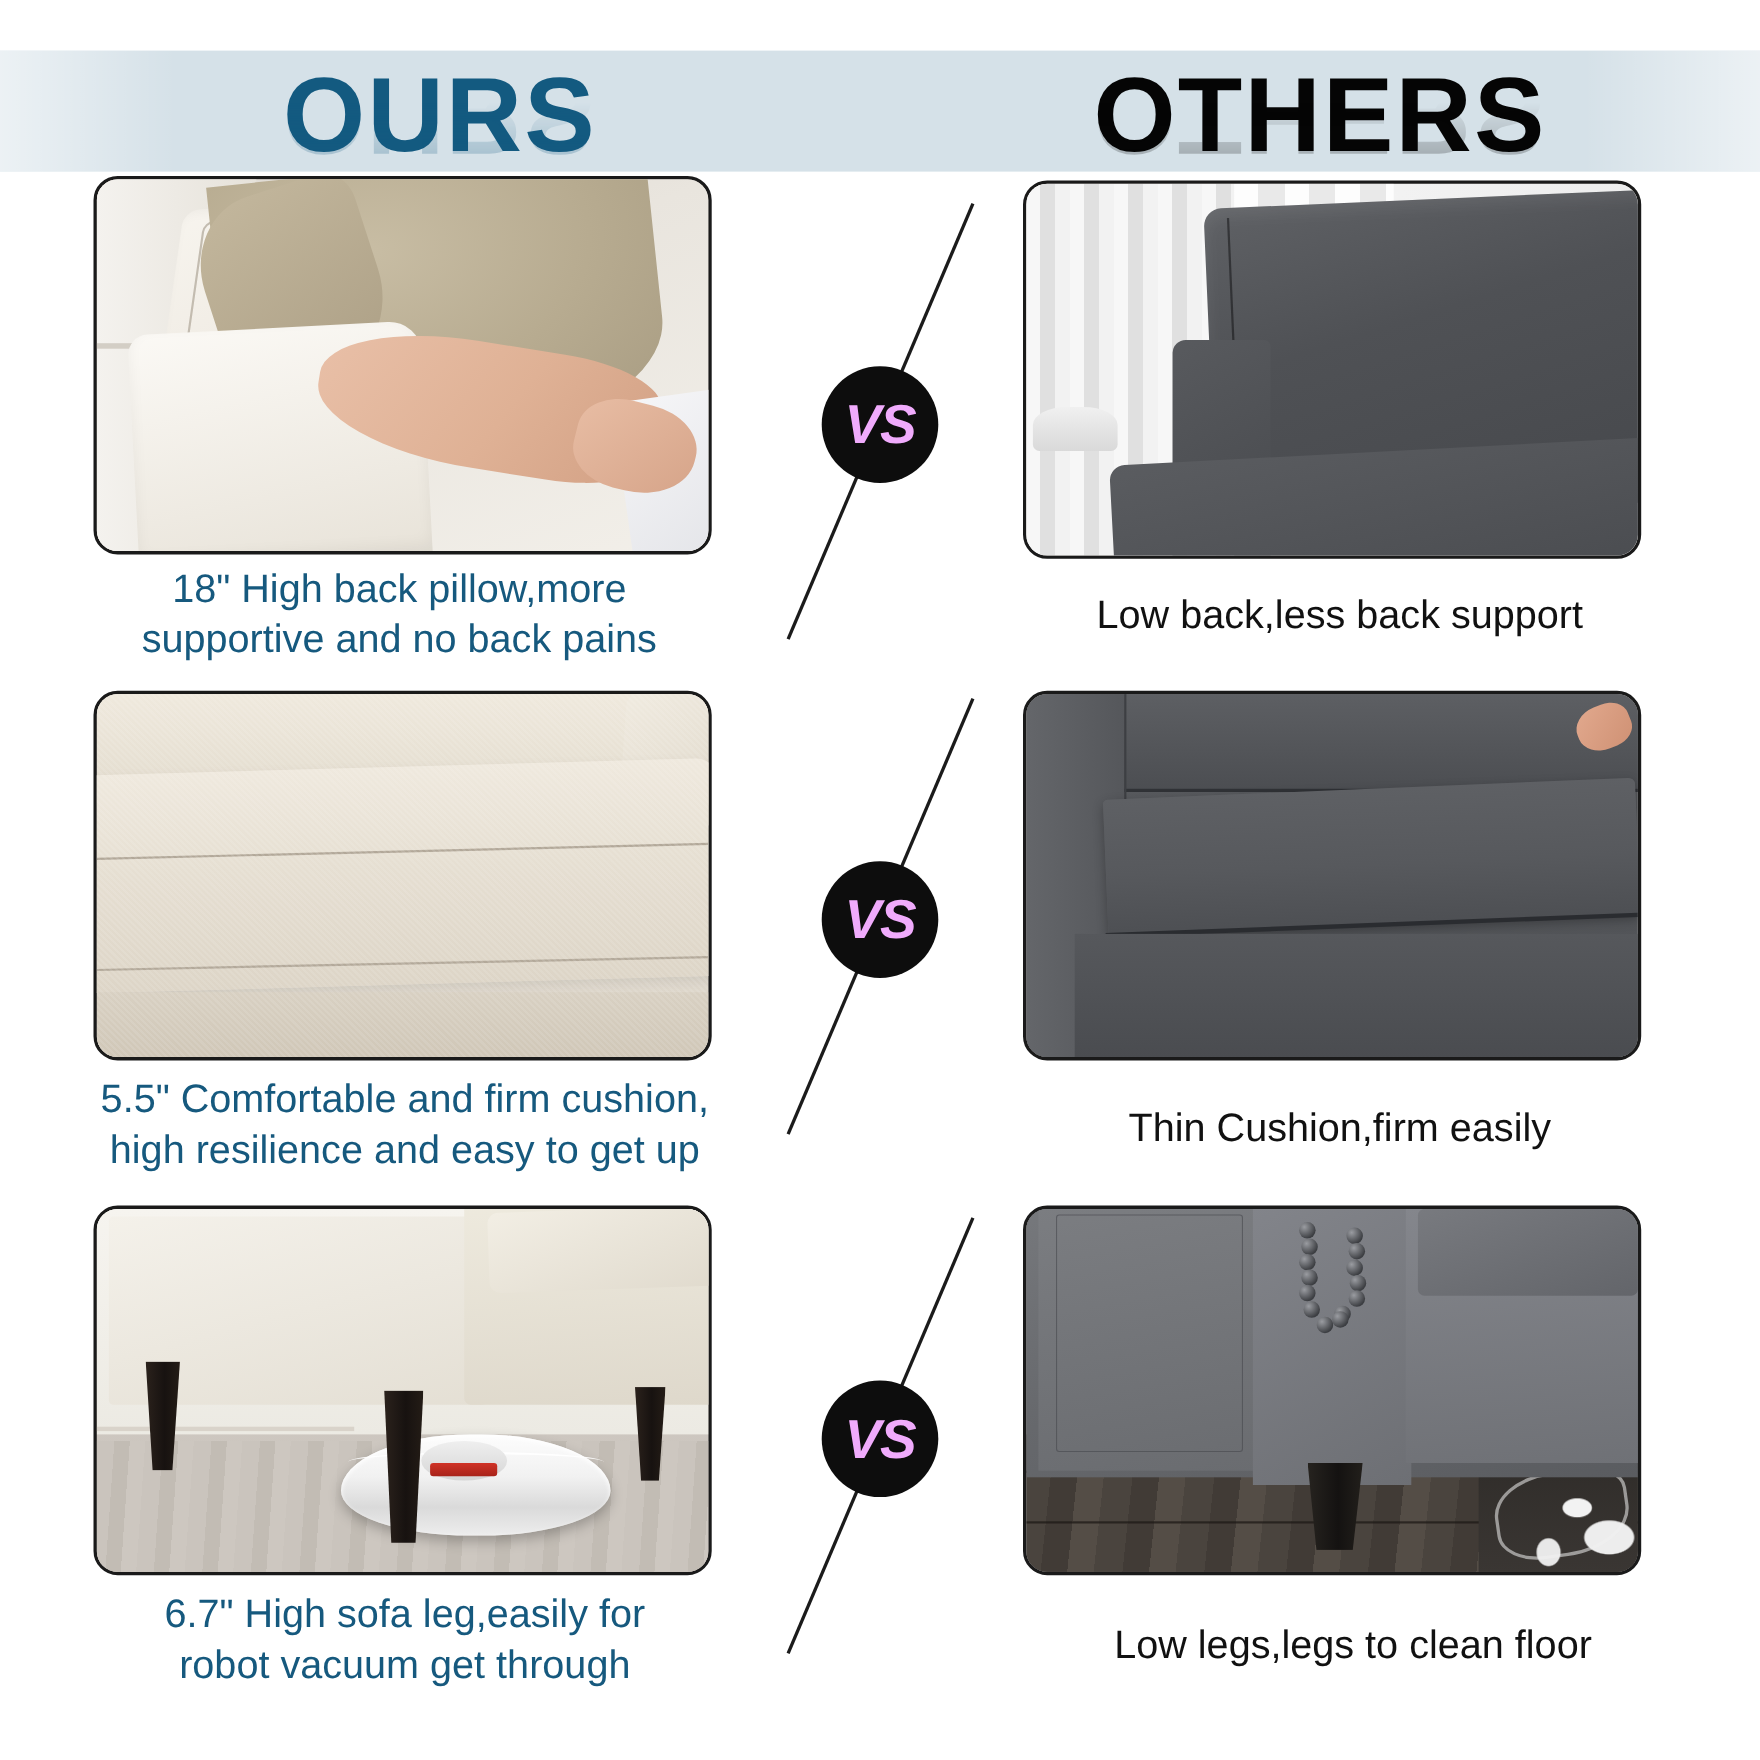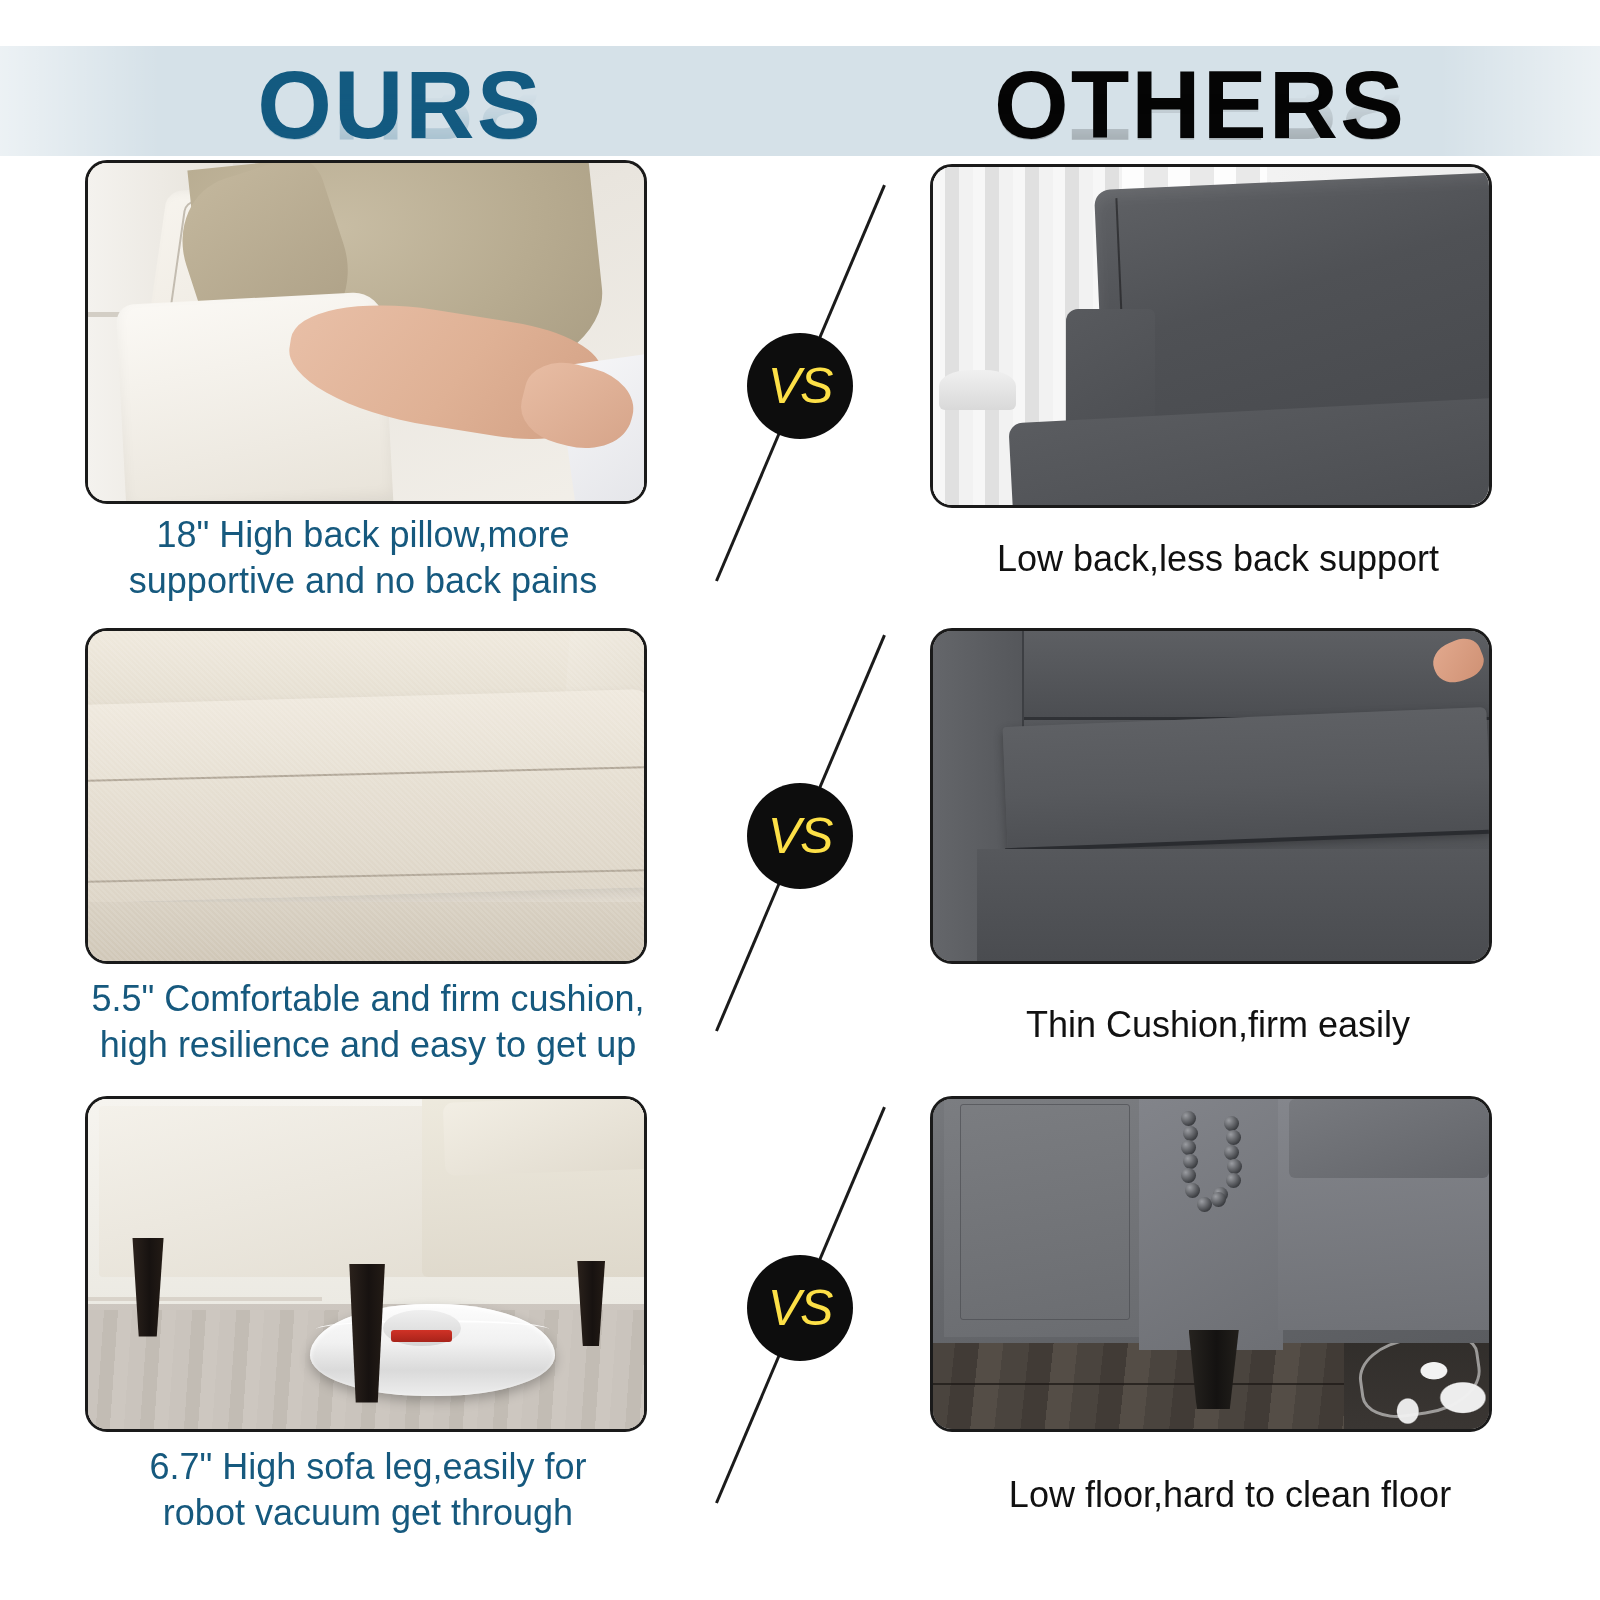--- a/index.html
+++ b/index.html
@@ -82,21 +82,21 @@
     transform:rotate(23deg);
     transform-origin:center;
   }
   .vs-badge{
     position:absolute;left:47px;top:165px;width:106px;height:106px;
     border-radius:50%;
     background:#0d0d0d;
     display:flex;align-items:center;justify-content:center;
   }
   .vs-badge span{
-    color:#fde047;font-size:50px;font-weight:normal;font-style:italic;
+    color:#f0abfc;font-size:50px;font-weight:bold;font-style:italic;
     letter-spacing:-1px;line-height:1;
   }
 
   
   .ph{position:absolute;inset:0;}
 
   
   .p1l{background:linear-gradient(160deg,#ded9d2 0%,#e9e5de 38%,#f2efe9 100%);}
   .p1l .wall{position:absolute;left:0;top:0;width:26%;height:100%;
     background:linear-gradient(to right,#f4f2ee,#e6e2da);}
@@ -386,14 +386,14 @@
           <div class="stud" style="left: 52%; top: 6%;"></div>
           <div class="stud" style="left: 54%; top: 18%;"></div>
           <div class="stud" style="left: 52%; top: 30%;"></div>
           <div class="stud" style="left: 56%; top: 42%;"></div>
           <div class="stud" style="left: 54%; top: 54%;"></div>
           <div class="stud" style="left: 38%; top: 70%;"></div>
         </div>
       <div class="leg3"></div>
     </div>
   </div>
-  <div class="cap cap-r" style="left:900px;top:376px;width:660px;">Low floor,hard to clean floor</div>
+  <div class="cap cap-r" style="left:900px;top:376px;width:660px;">Low legs,legs to clean floor</div>
 </div>
 
 </body></html>

